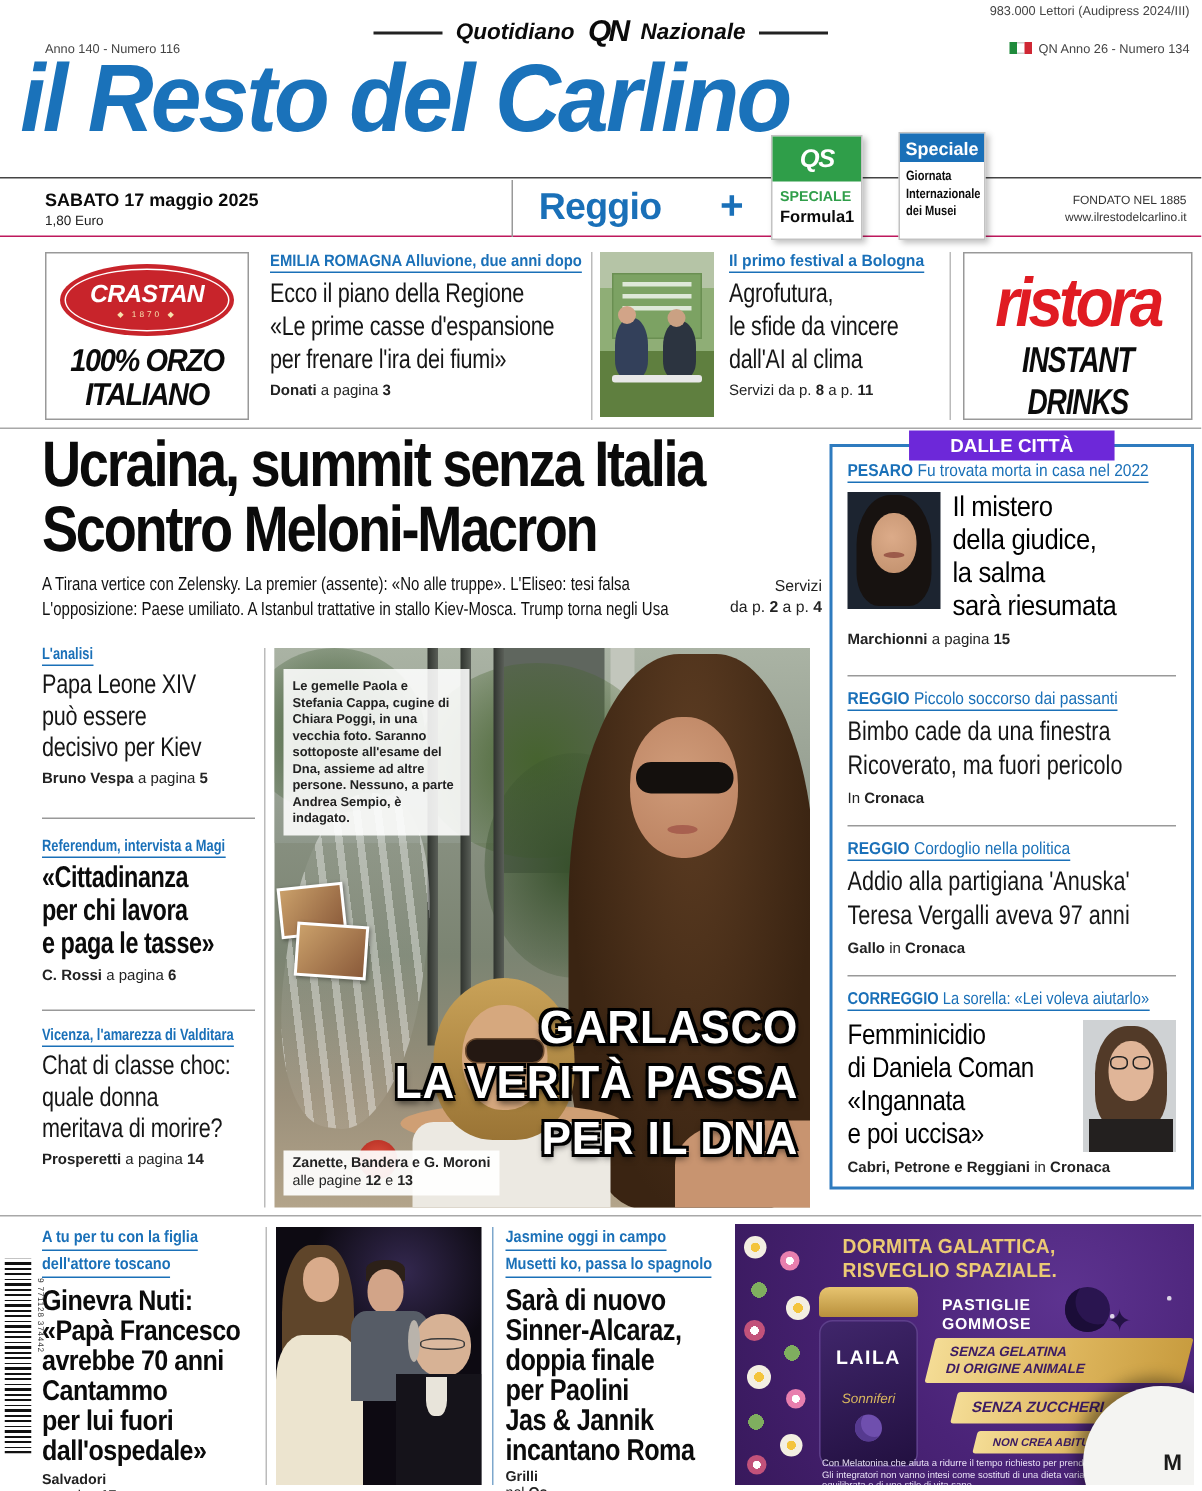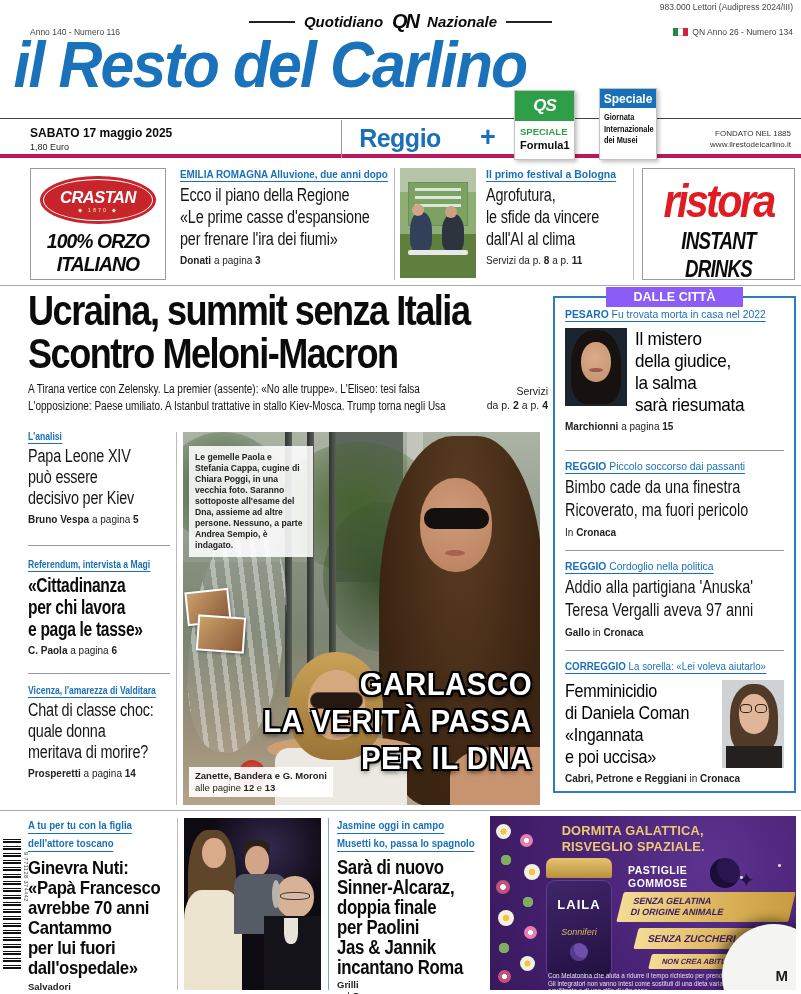--- a/index.html
+++ b/index.html
@@ -26,21 +26,21 @@
   .qsbox{left:514px;top:90px;width:61px;height:70px}
   .qshead{height:30px;background:#2f9e49;color:#fff;display:flex;align-items:center;justify-content:center;font-weight:bold;font-style:italic;font-size:17px;letter-spacing:-1px}
   .qsbody{padding:5px 5px 0 5px}
   .qsl1{color:#2f9e49;font-weight:bold;font-size:9.5px}
   .qsl2{color:#0b0b0b;font-weight:bold;font-size:11px;margin-top:2px}
   .spbox{left:599px;top:88px;width:58px;height:72px}
   .sphead{height:19px;background:#1a70b8;color:#fff;display:flex;align-items:center;justify-content:center;font-weight:bold;font-size:12px}
   .spbody{padding:4px 3px 0 4px;font-weight:bold;font-size:9px;line-height:11.5px;color:#0b0b0b}
   .spbody div{transform:scaleX(.82);transform-origin:0 50%;white-space:nowrap}
   
-  .datebar{top:118px;left:0;width:801px;height:40px;border-top:1px solid #444;border-bottom:4px solid #be185d}
+  .datebar{top:118px;left:0;width:801px;height:40px;border-top:1px solid #444;border-bottom:1px solid #be185d}
   .d-date{left:30px;top:7px;font-size:12px;font-weight:bold;color:#0b0b0b}
   .d-price{left:30px;top:23px;font-size:9px;color:#222}
   .d-v1{left:341px;top:1px;width:1px;height:38px;background:#999}
   .d-ed{left:352px;top:5px;width:96px;text-align:center;font-size:25px;font-weight:bold;color:#1a70b8;letter-spacing:-.5px}
   .d-plus{left:480px;top:3px;font-size:27px;font-weight:bold;color:#1a70b8}
   .d-found{right:10px;top:9px;text-align:right;font-size:8px;color:#333;line-height:11px}
   
   .crastan{left:30px;top:168px;width:136px;height:112px;border:1px solid #999;text-align:center;padding-top:7px}
   .oval{position:relative;margin:0 auto;width:116px;height:48px;background:#c8242b;border-radius:50%;display:flex;flex-direction:column;align-items:center;justify-content:center}
   .oval::before{content:"";position:absolute;inset:3px;border:1.5px solid #fff;border-radius:50%}
@@ -102,21 +102,21 @@
   .shoulder{position:absolute;left:84px;top:304px;width:148px;height:26px;background:#cf9f74;border-radius:50%}
   .flower-red{position:absolute;left:56px;top:328px;width:26px;height:26px;background:radial-gradient(circle,#e05340,#b02a1f);border-radius:50%}
   .armR{position:absolute;right:-10px;bottom:-8px;width:100px;height:66px;background:#c89470;border-radius:45% 10% 0 0}
   .pcap{position:absolute;left:6px;top:14px;width:124px;background:rgba(255,255,255,.88);padding:6px 6px;font-size:8.6px;font-weight:bold;line-height:11px;color:#222}
   .garl{position:absolute;right:8px;top:234px;text-align:right;color:#fff;font-weight:bold;font-size:31px;line-height:37px;letter-spacing:.5px;
         text-shadow:-2px -2px 0 #000,2px -2px 0 #000,-2px 2px 0 #000,2px 2px 0 #000,0 3px 5px rgba(0,0,0,.7)}
   .garl div{transform:scaleX(.95);transform-origin:100% 50%;white-space:nowrap}
   .pcred{position:absolute;left:6px;bottom:8px;background:rgba(255,255,255,.92);padding:3px 6px;font-size:9.5px;line-height:12px;color:#222}
   
   .rcol{left:553px;top:296px;width:243px;height:497px;border:2px solid #2e7bbf;background:#fff}
-  .rtab{position:absolute;top:-11px;left:50%;transform:translateX(-50%);background:#8b5cf6;color:#fff;font-weight:bold;font-size:12.5px;padding:3px 28px;white-space:nowrap}
+  .rtab{position:absolute;top:-11px;left:50%;transform:translateX(-50%);background:#6d28d9;color:#fff;font-weight:bold;font-size:12.5px;padding:3px 28px;white-space:nowrap}
   .rsec{position:absolute;left:10px;right:10px}
   .rk{color:#1a70b8;font-size:11.5px}
   .rk .city{font-weight:bold}
   .rhl{font-size:19px;line-height:22px;font-weight:normal;color:#000000;letter-spacing:-.3px}
   .rhl div{transform:scaleX(.9);transform-origin:0 50%;white-space:nowrap}
   .rhlN{font-size:18px;line-height:23px;color:#161616}
   .rhlN div{transform:scaleX(.8);transform-origin:0 50%;white-space:nowrap}
   .rdiv{position:absolute;left:10px;right:10px;height:1px;background:#999}
   .pphoto{width:62px;height:78px;background:#1c2430;position:relative;overflow:hidden;flex:none;margin-right:8px}
   .cphoto{width:62px;height:88px;background:#cfd2d4;position:relative;overflow:hidden;flex:none;margin-left:6px}
@@ -297,21 +297,21 @@
   </div>
   <div class="abs lcdiv" style="top:545px"></div>
 
   <div class="abs lc" style="top:558px">
     <div class="kicker"><span class="kline klineS">Referendum, intervista a Magi</span></div>
     <div class="hlB">
       <div>«Cittadinanza</div>
       <div>per chi lavora</div>
       <div>e paga le tasse»</div>
     </div>
-    <div class="by"><span class="b">C. Paola</span> <span>a pagina</span> <span class="b">6</span></div>
+    <div class="by"><span class="b">C. Rossi</span> <span>a pagina</span> <span class="b">6</span></div>
   </div>
   <div class="abs lcdiv" style="top:673px"></div>
 
   <div class="abs lc" style="top:684px">
     <div class="kicker"><span class="kline klineS">Vicenza, l'amarezza di Valditara</span></div>
     <div class="hl">
       <div>Chat di classe choc:</div>
       <div>quale donna</div>
       <div>meritava di morire?</div>
     </div>

